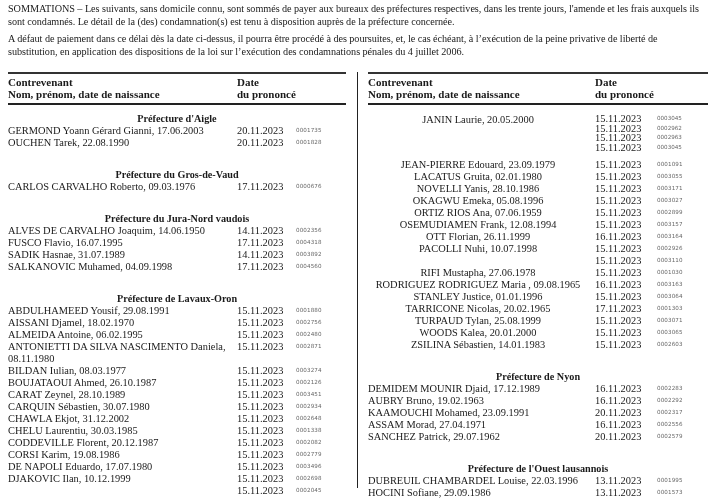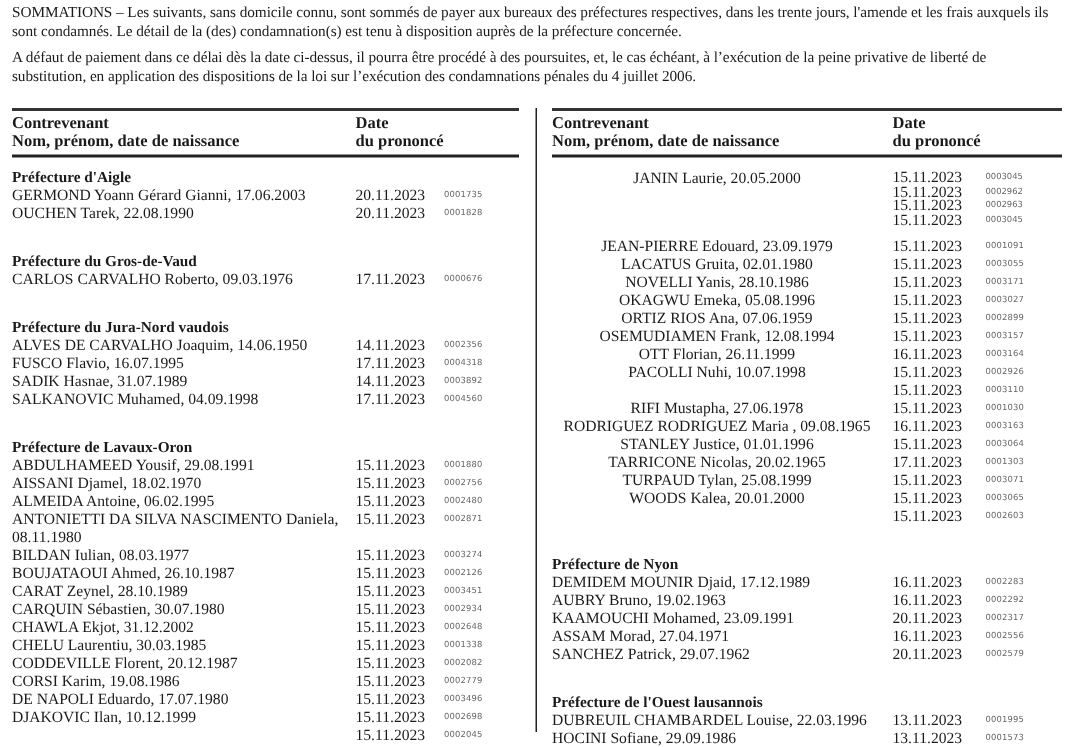--- a/index.html
+++ b/index.html
@@ -30,21 +30,21 @@
     position: relative; height: 29px;
     font-weight: bold; font-size: 11px; line-height: 11.5px;
   }
   .hdr .c1 { position: absolute; left: 0; top: 3px; }
   .hdr .c2 { position: absolute; top: 3px; }
   .left .hdr .c2 { left: 229px; }
   .right .hdr .c2 { left: 227px; }
 
   .section { margin-top: 20px; }
   .left .section:first-of-type { margin-top: 8px; }
-  .sec-title { font-weight: bold; font-size: 10.2px; line-height: 12px; height: 12px; }
+  .sec-title { font-weight: bold; font-size: 10.2px; line-height: 12px; height: 12px; text-align: center; }
 
   .row { position: relative; font-size: 10.4px; line-height: 12px; min-height: 12px; }
   .row .name { display: block; width: 220px; }
   .row .date { position: absolute; top: 0; }
   .row .ref { position: absolute; top: 0; font-size: 5.6px; color: #666; font-family: "DejaVu Sans", sans-serif; line-height: 11px; letter-spacing: 0.1px; }
   .left .row .date { left: 229px; }
   .left .row .ref { left: 288px; }
   .right .row .date { left: 227px; }
   .right .row .ref { left: 289px; }
 
@@ -295,20 +295,21 @@
           <span class="name">TURPAUD Tylan, 25.08.1999</span>
           <span class="date">15.11.2023</span>
           <span class="ref">0003071</span>
         </div>
         <div class="row">
           <span class="name">WOODS Kalea, 20.01.2000</span>
           <span class="date">15.11.2023</span>
           <span class="ref">0003065</span>
         </div>
         <div class="row">
+          <span class="name">ZSILINA Sébastien, 14.01.1983</span>
           <span class="date">15.11.2023</span>
           <span class="ref">0002603</span>
         </div>
       </div>
   </div>
   <div id="right-sections">
       <div class="section">
         <div class="sec-title">Préfecture de Nyon</div>
         <div class="row">
           <span class="name">DEMIDEM MOUNIR Djaid, 17.12.1989</span>

